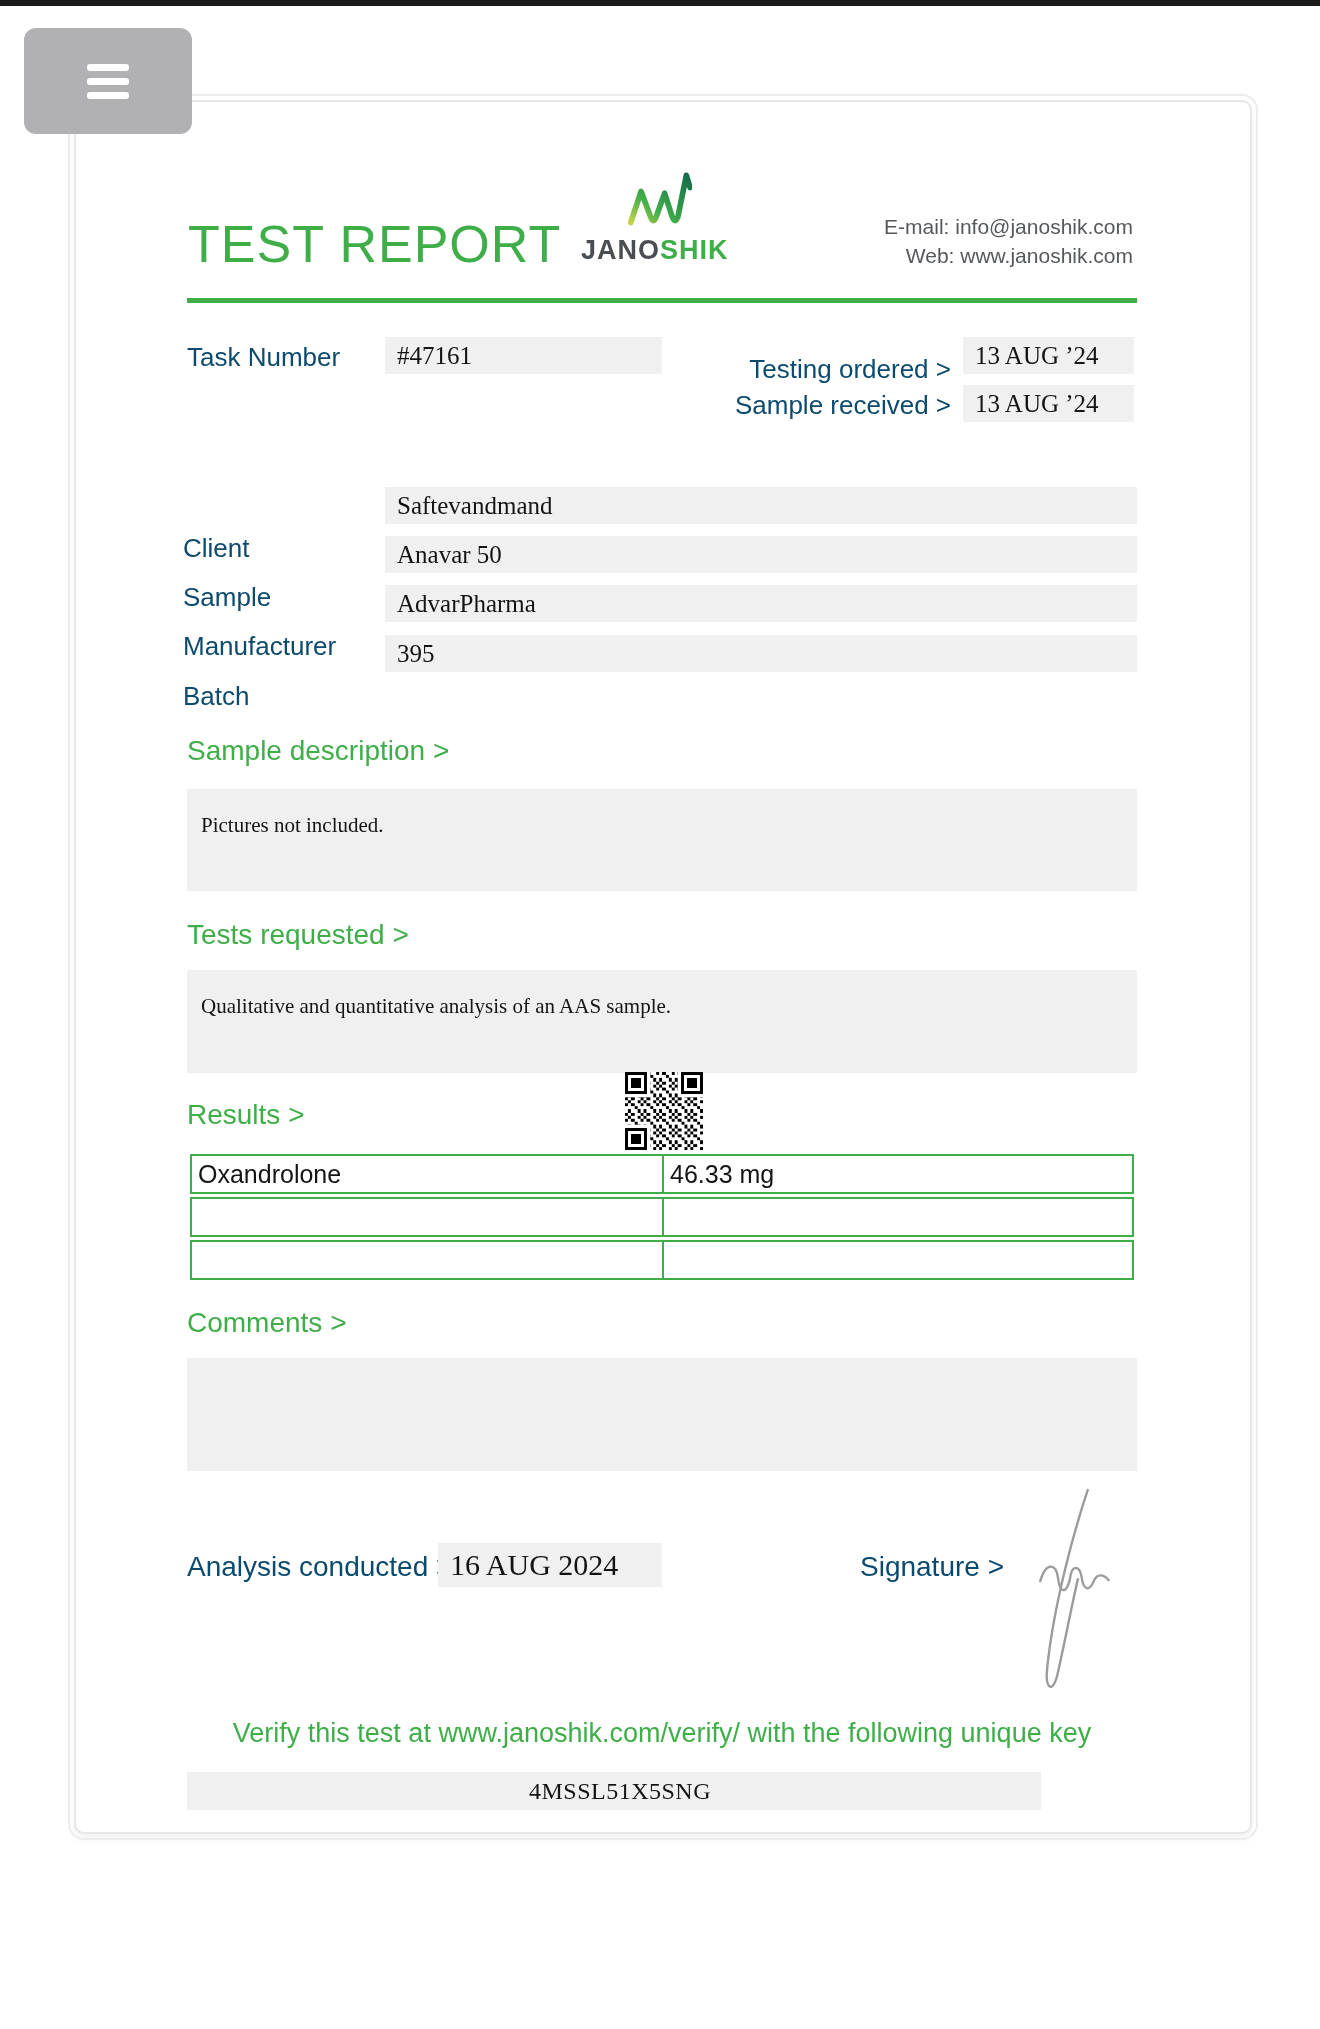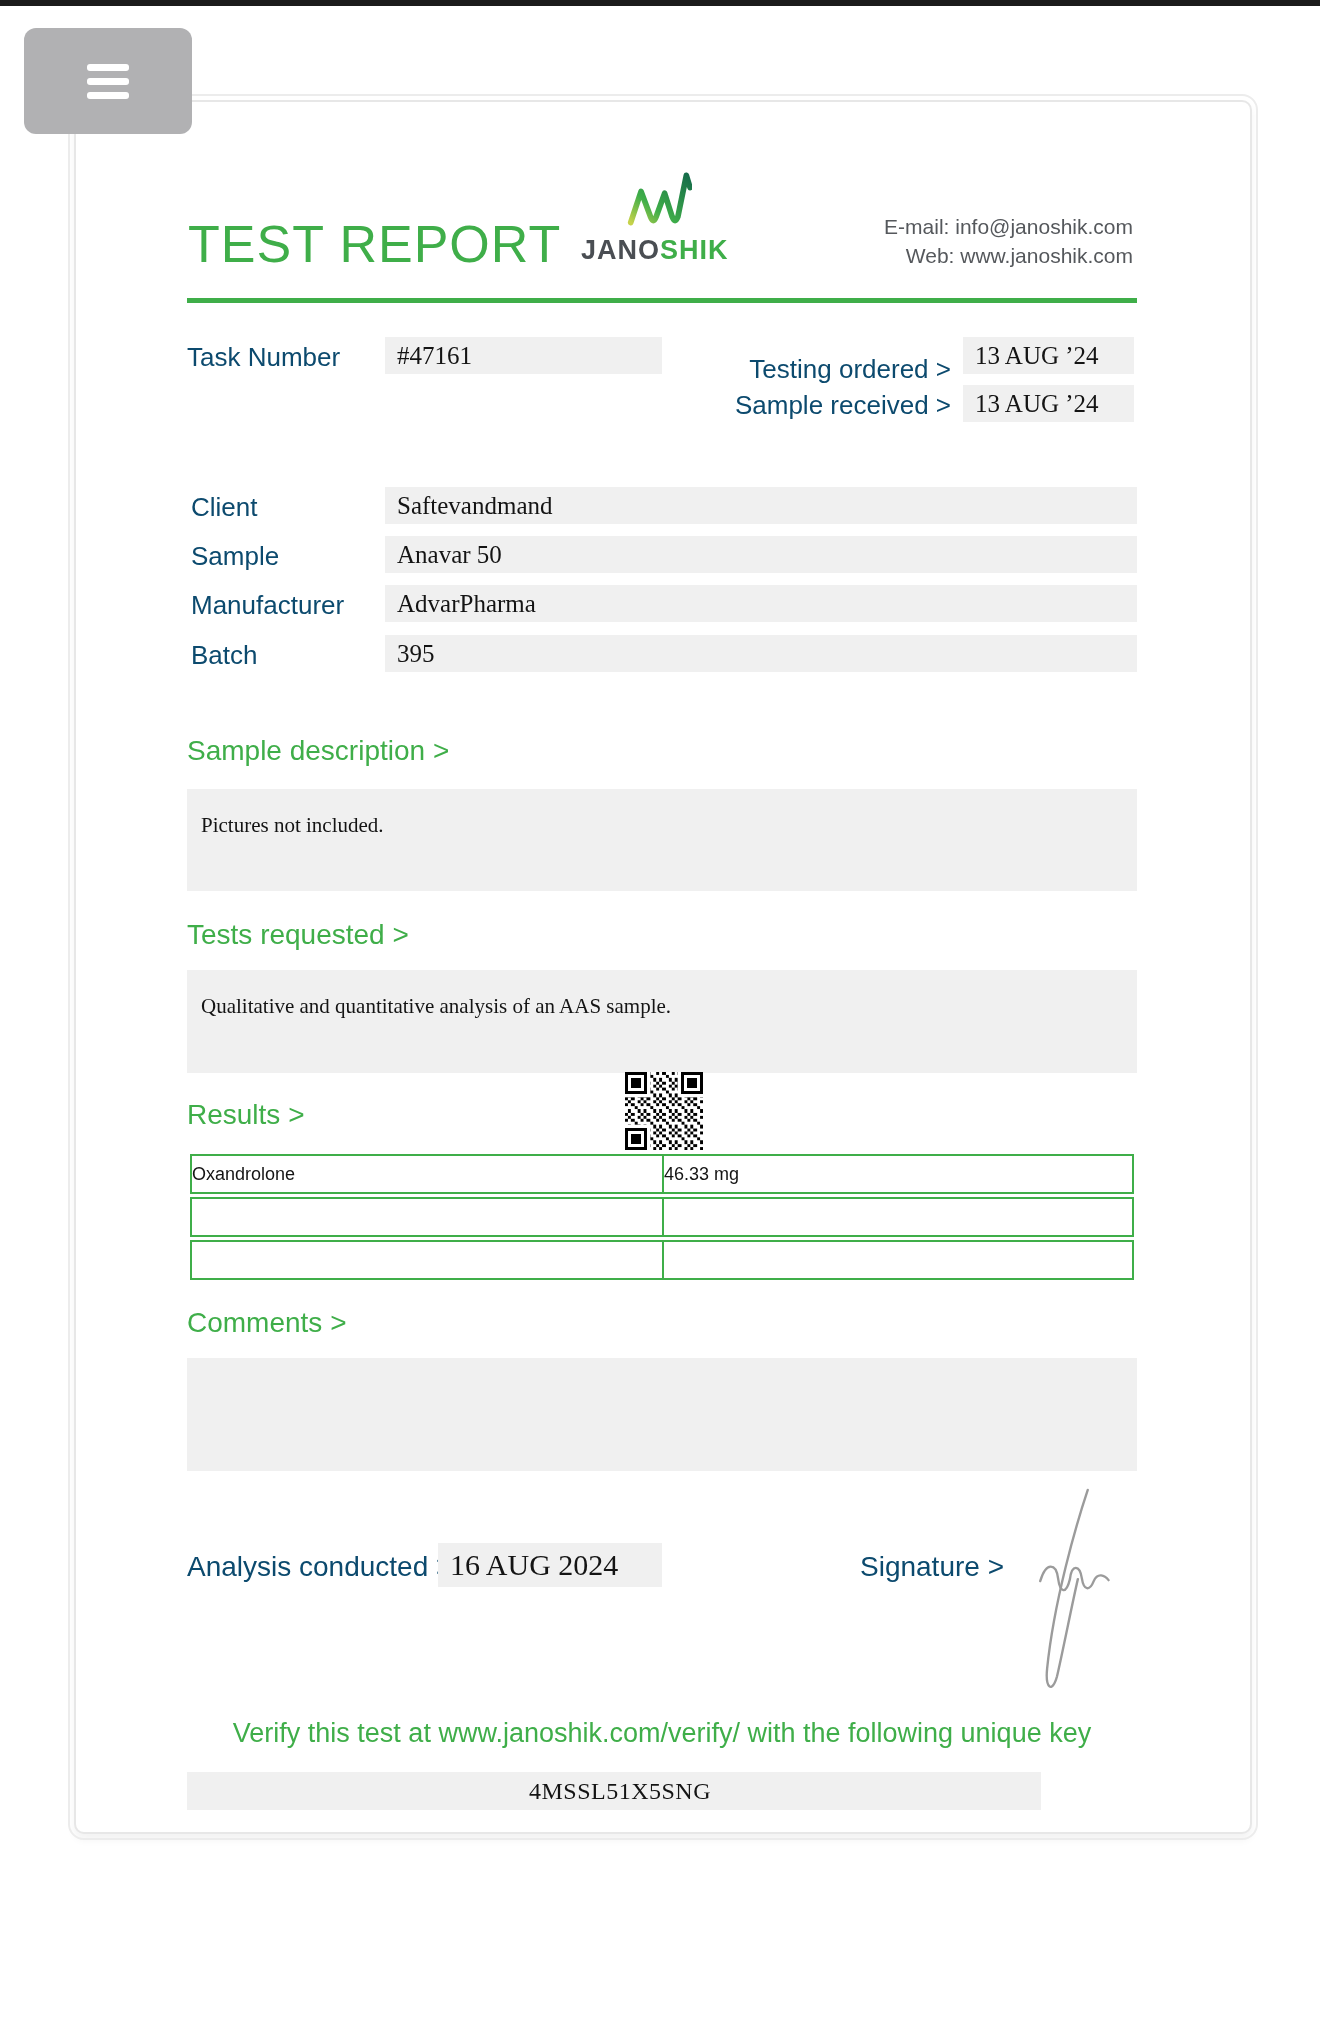--- a/index.html
+++ b/index.html
@@ -42,31 +42,31 @@
   .task-label { left:111px; top:240px; }
   .task-box   { left:309px; top:235px; width:277px; height:37px; }
 
   .date-label { right:299px; text-align:right; }
   .date-label-1 { top:240px;margin-top:12px; }
   .date-label-2 { top:288px; }
   .date-box   { left:887px; width:171px; height:37px; }
   .date-box-1 { top:235px; }
   .date-box-2 { top:283px; }
 
-  .info-label { left:115px; }
+  .info-label { left:107px;margin-top:41px; }
   .info-box   { left:309px; width:752px; height:37px; }
 
   .sec-box { position:absolute; left:111px; width:950px; font-size:21px;
              padding:24px 14px; color:#141414; }
 
   .qr { left:549px; top:970px; width:78px; height:78px; }
 
   .results-table { left:114px; top:1052px; width:944px; }
   .rt-row { display:flex; border:2px solid #3fae49; height:40px; margin-bottom:3px; background:#ffffff; }
-  .rt-cell { display:flex; align-items:center; padding-left:0; font-size:18px; color:#141414; }
+  .rt-cell { display:flex; align-items:center; padding-left:6px; font-size:25px; color:#141414; }
   .rt-cell.c1 { width:472px; border-right:2px solid #3fae49; }
   .rt-cell.c2 { flex:1; }
 
   .analysis-label { left:111px; top:1449px; font-size:28px; }
   .analysis-box { left:362px; top:1441px; width:224px; height:44px; font-size:30px;text-align:right; }
   .signature-label { left:784px; top:1449px; font-size:28px; }
   .signature-svg { left:930px; top:1382px; width:112px; height:218px; }
 
   .verify-line { left:111px; top:1616px; width:950px; text-align:center; font-size:27px;
                  color:#3fae49; white-space:nowrap; }

